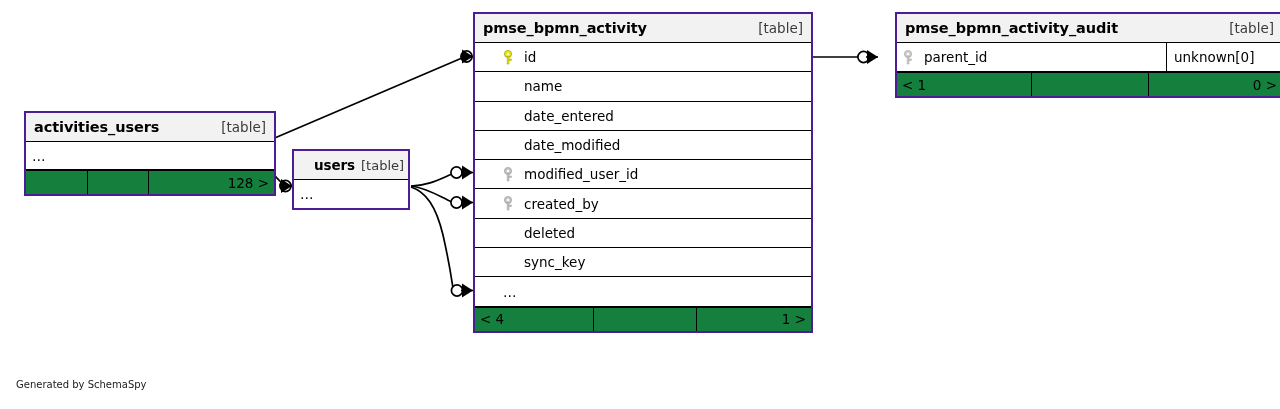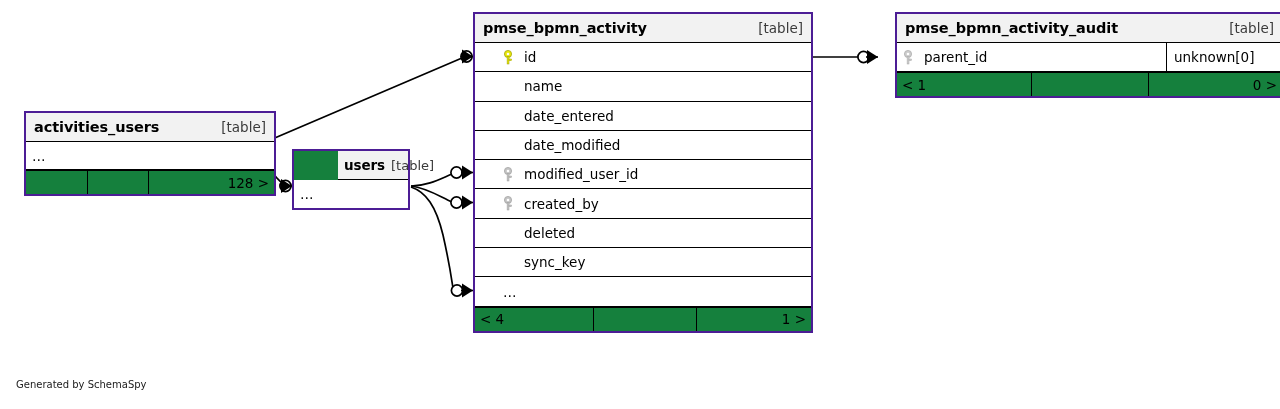--- a/index.html
+++ b/index.html
@@ -149,21 +149,21 @@
   #node-activity .foot-left { width: 119px; }
   #node-activity .foot-mid  { width: 103px; }
   #node-activity .foot-right{ flex: 1 1 auto; }
 
   #node-activity_audit .foot-left { width: 135px; }
   #node-activity_audit .foot-mid  { width: 117px; }
   #node-activity_audit .foot-right{ flex: 1 1 auto; }
 
   #node-activity_audit .row-type { width: 116px; justify-content: flex-start; }
 
-  #node-users .node-header { padding: 0 6px; margin-left: 44px; }
+  #node-users .node-header { padding: 0 20px; }
   #node-users .node-title { font-size: 13.5px; }
   #node-users .node-tag { font-size: 13px; padding-left: 6px; }
 
   
   #generated-by {
     position: absolute;
     left: 16px;
     top: 379px;
     font-size: 10px;
     color: #1a1a1a;

